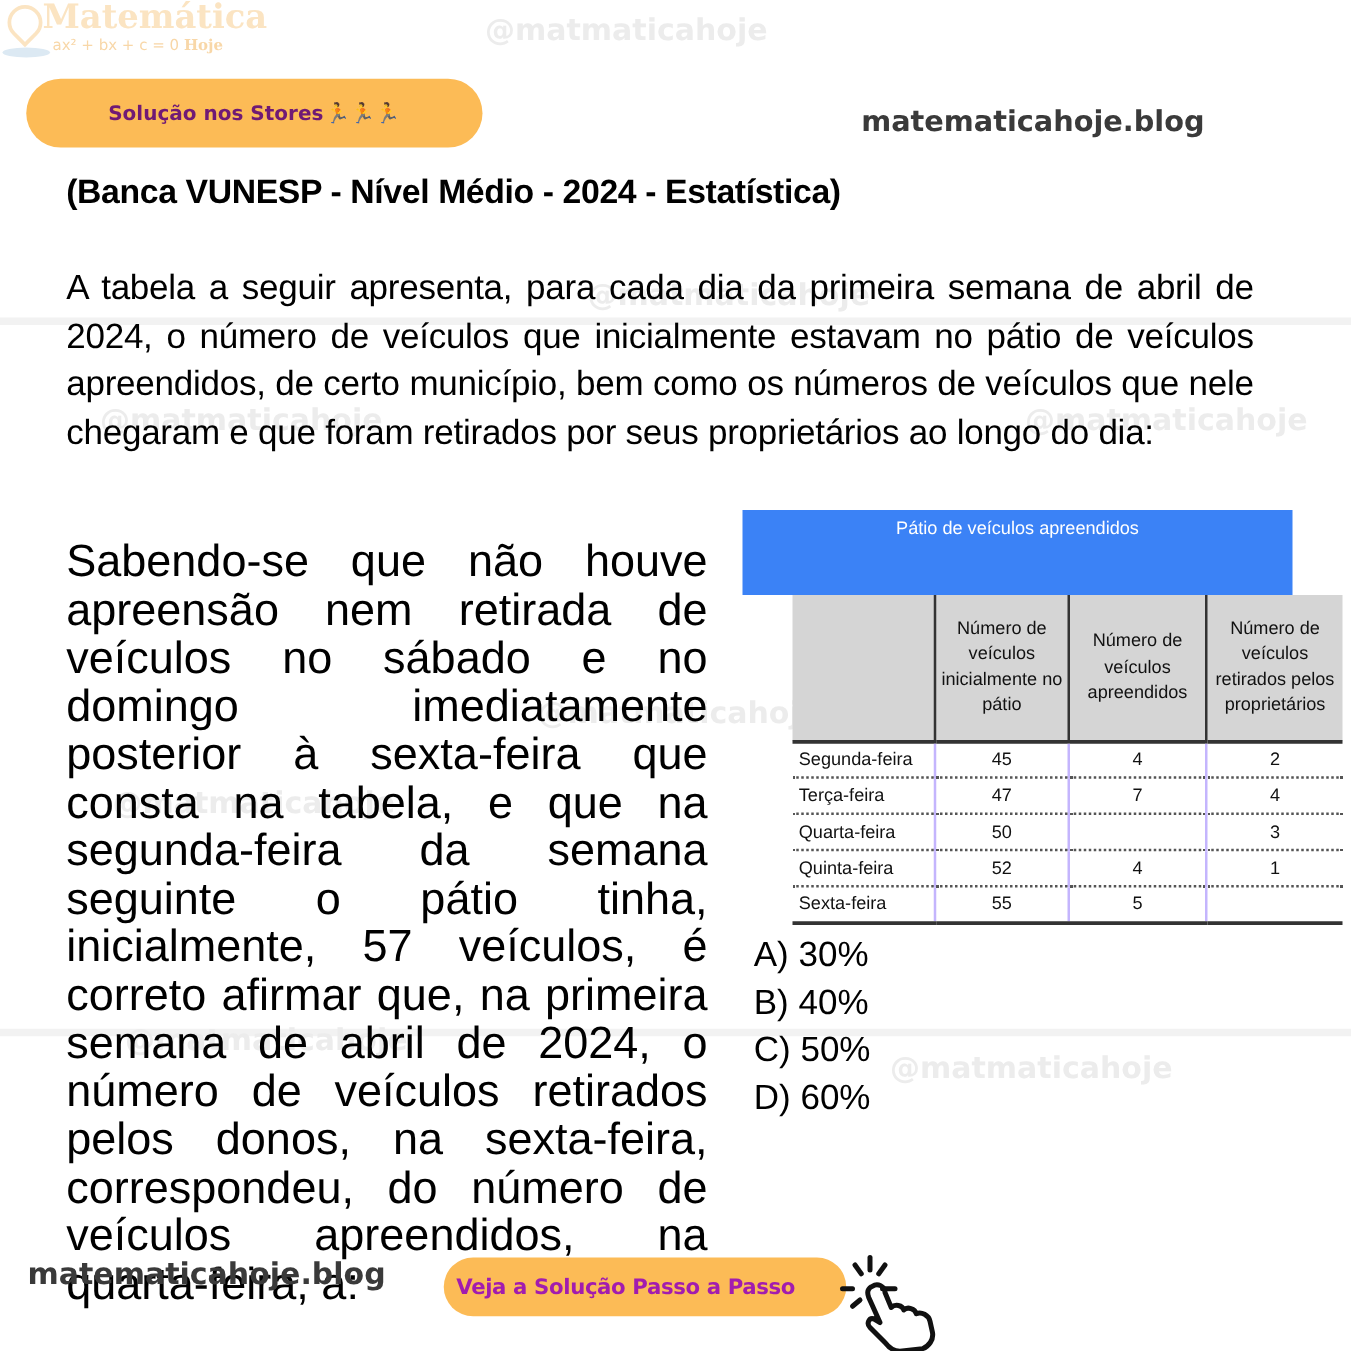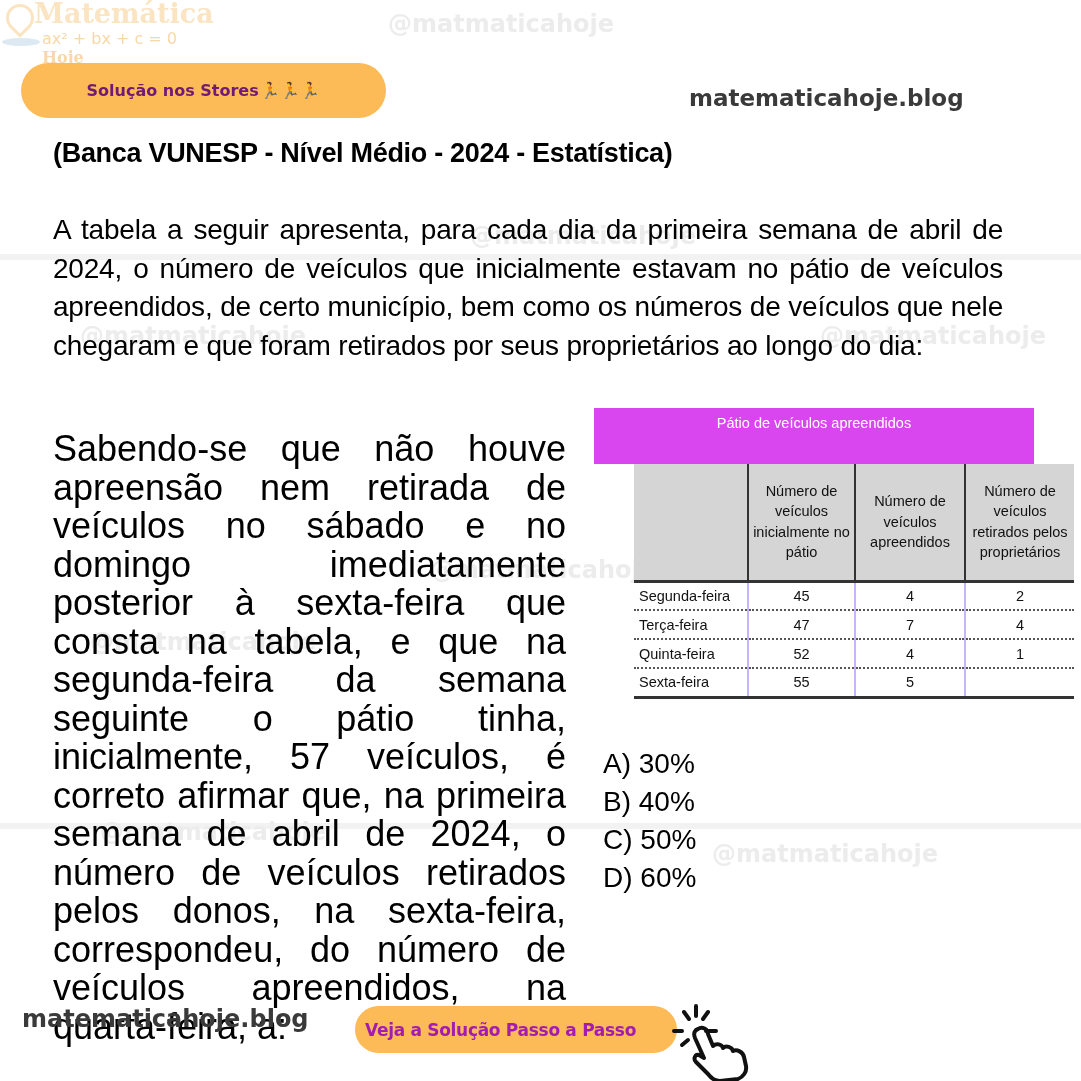--- a/index.html
+++ b/index.html
@@ -4,41 +4,41 @@
 <style>
   * { box-sizing: border-box; margin: 0; padding: 0; }
   html, body { width: 1081px; height: 1081px; background: #ffffff; overflow: hidden; }
   body { position: relative; font-family: "Liberation Sans", sans-serif; color: #000; }
 
   .watermark { position: absolute; color: #ececec; font-family: "DejaVu Sans", sans-serif; font-weight: bold; font-size: 24px; white-space: nowrap; z-index: 0; }
   .band { position: absolute; left: 0; width: 1081px; height: 6px; background: #f2f2f2; z-index: 0; }
 
   .logo { position: absolute; left: 2px; top: 0px; width: 220px; height: 48px; z-index: 1; }
   .logo-title { position: absolute; left: 32px; top: -2px; font-family: "DejaVu Serif", serif; font-weight: bold; font-size: 27px; color: #fbe4c2; letter-spacing: 0px; }
-  .logo-sub { position: absolute; left: 40px; top: 29px; font-family: "DejaVu Sans", sans-serif; font-size: 16px; color: #f8d7a8; }
+  .logo-sub { position: absolute; left: 40px; top: 29px; font-family: "DejaVu Sans", sans-serif; font-size: 12px; color: #f8d7a8; }
   .logo-sub b { font-family: "DejaVu Serif", serif; }
   .logo-pin { position: absolute; left: 4px; top: 4px; width: 28px; height: 28px; border-radius: 50% 50% 50% 0; transform: rotate(-45deg); border: 3px solid #fbe4c2; }
   .logo-swoosh { position: absolute; left: 0px; top: 38px; width: 38px; height: 8px; border-radius: 50%; background: #dce9f3; }
 
   .pill-top { position: absolute; left: 21px; top: 63px; width: 365px; height: 55px; border-radius: 28px; background: #fcbb56; display: flex; align-items: center; justify-content: center; z-index: 1; }
   .pill-top .label { font-family: "DejaVu Sans", sans-serif; font-weight: bold; font-size: 16px; color: #701a75; }
   .pill-top .runners { font-size: 16px; margin-left: 2px; }
   .runner-red { color: #d64a2c; }
   .runner-blue { color: #3b7bc8; }
 
   .site-top { position: absolute; left: 689px; top: 85px; font-family: "DejaVu Sans", sans-serif; font-weight: bold; font-size: 23px; color: #3a3a3a; z-index: 1; }
 
   .q-title { position: absolute; left: 53px; top: 138px; font-weight: bold; font-size: 27px; z-index: 1; letter-spacing: -0.3px; }
 
   .intro { position: absolute; left: 53px; top: 211px; width: 950px; font-size: 28px; line-height: 38.5px; text-align: justify; z-index: 1; letter-spacing: -0.2px; }
 
   .question { position: absolute; left: 53px; top: 430px; width: 513px; font-size: 36px; line-height: 38.5px; text-align: justify; z-index: 1; }
 
   .table-wrap { position: absolute; left: 594px; top: 408px; width: 440px; z-index: 1; }
-  .t-head { background: #d946ef; color: #fff; text-align: center; font-size: 14.5px; line-height: 19px; padding: 6px 0 5px 0; height: 56px; }
+  .t-head { background: #3b82f6; color: #fff; text-align: center; font-size: 14.5px; line-height: 19px; padding: 6px 0 5px 0; height: 68px; }
   table { border-collapse: collapse; width: 440px; font-size: 14.5px; margin-left: 40px; }
   th { background: #d5d5d5; font-weight: normal; color: #111; font-size: 14.5px; line-height: 20.5px; height: 117px; vertical-align: middle; text-align: center; border-left: 2px solid #333; border-bottom: 3px solid #333; padding: 0 3px; }
   th:first-child { border-left: none; }
   td { height: 29px; text-align: center; border-left: 2px solid #c4b5fd; border-bottom: 2px dotted #555; color: #111; font-size: 14.5px; }
   td:first-child { border-left: none; text-align: left; padding-left: 5px; }
   tr:last-child td { border-bottom: 3px solid #333; }
   .col0 { width: 114px; } .col1 { width: 107px; } .col2 { width: 110px; } .col3 { width: 109px; }
 
   .options { position: absolute; left: 603px; top: 745px; z-index: 1; }
   .option { font-size: 28px; line-height: 38px; height: 38px; }
@@ -106,20 +106,26 @@
         <td>4</td>
         <td>2</td>
       </tr>
       <tr>
         <td>Terça-feira</td>
         <td>47</td>
         <td>7</td>
         <td>4</td>
       </tr>
       <tr>
+        <td>Quarta-feira</td>
+        <td>50</td>
+        <td></td>
+        <td>3</td>
+      </tr>
+      <tr>
         <td>Quinta-feira</td>
         <td>52</td>
         <td>4</td>
         <td>1</td>
       </tr>
       <tr>
         <td>Sexta-feira</td>
         <td>55</td>
         <td>5</td>
         <td></td>

